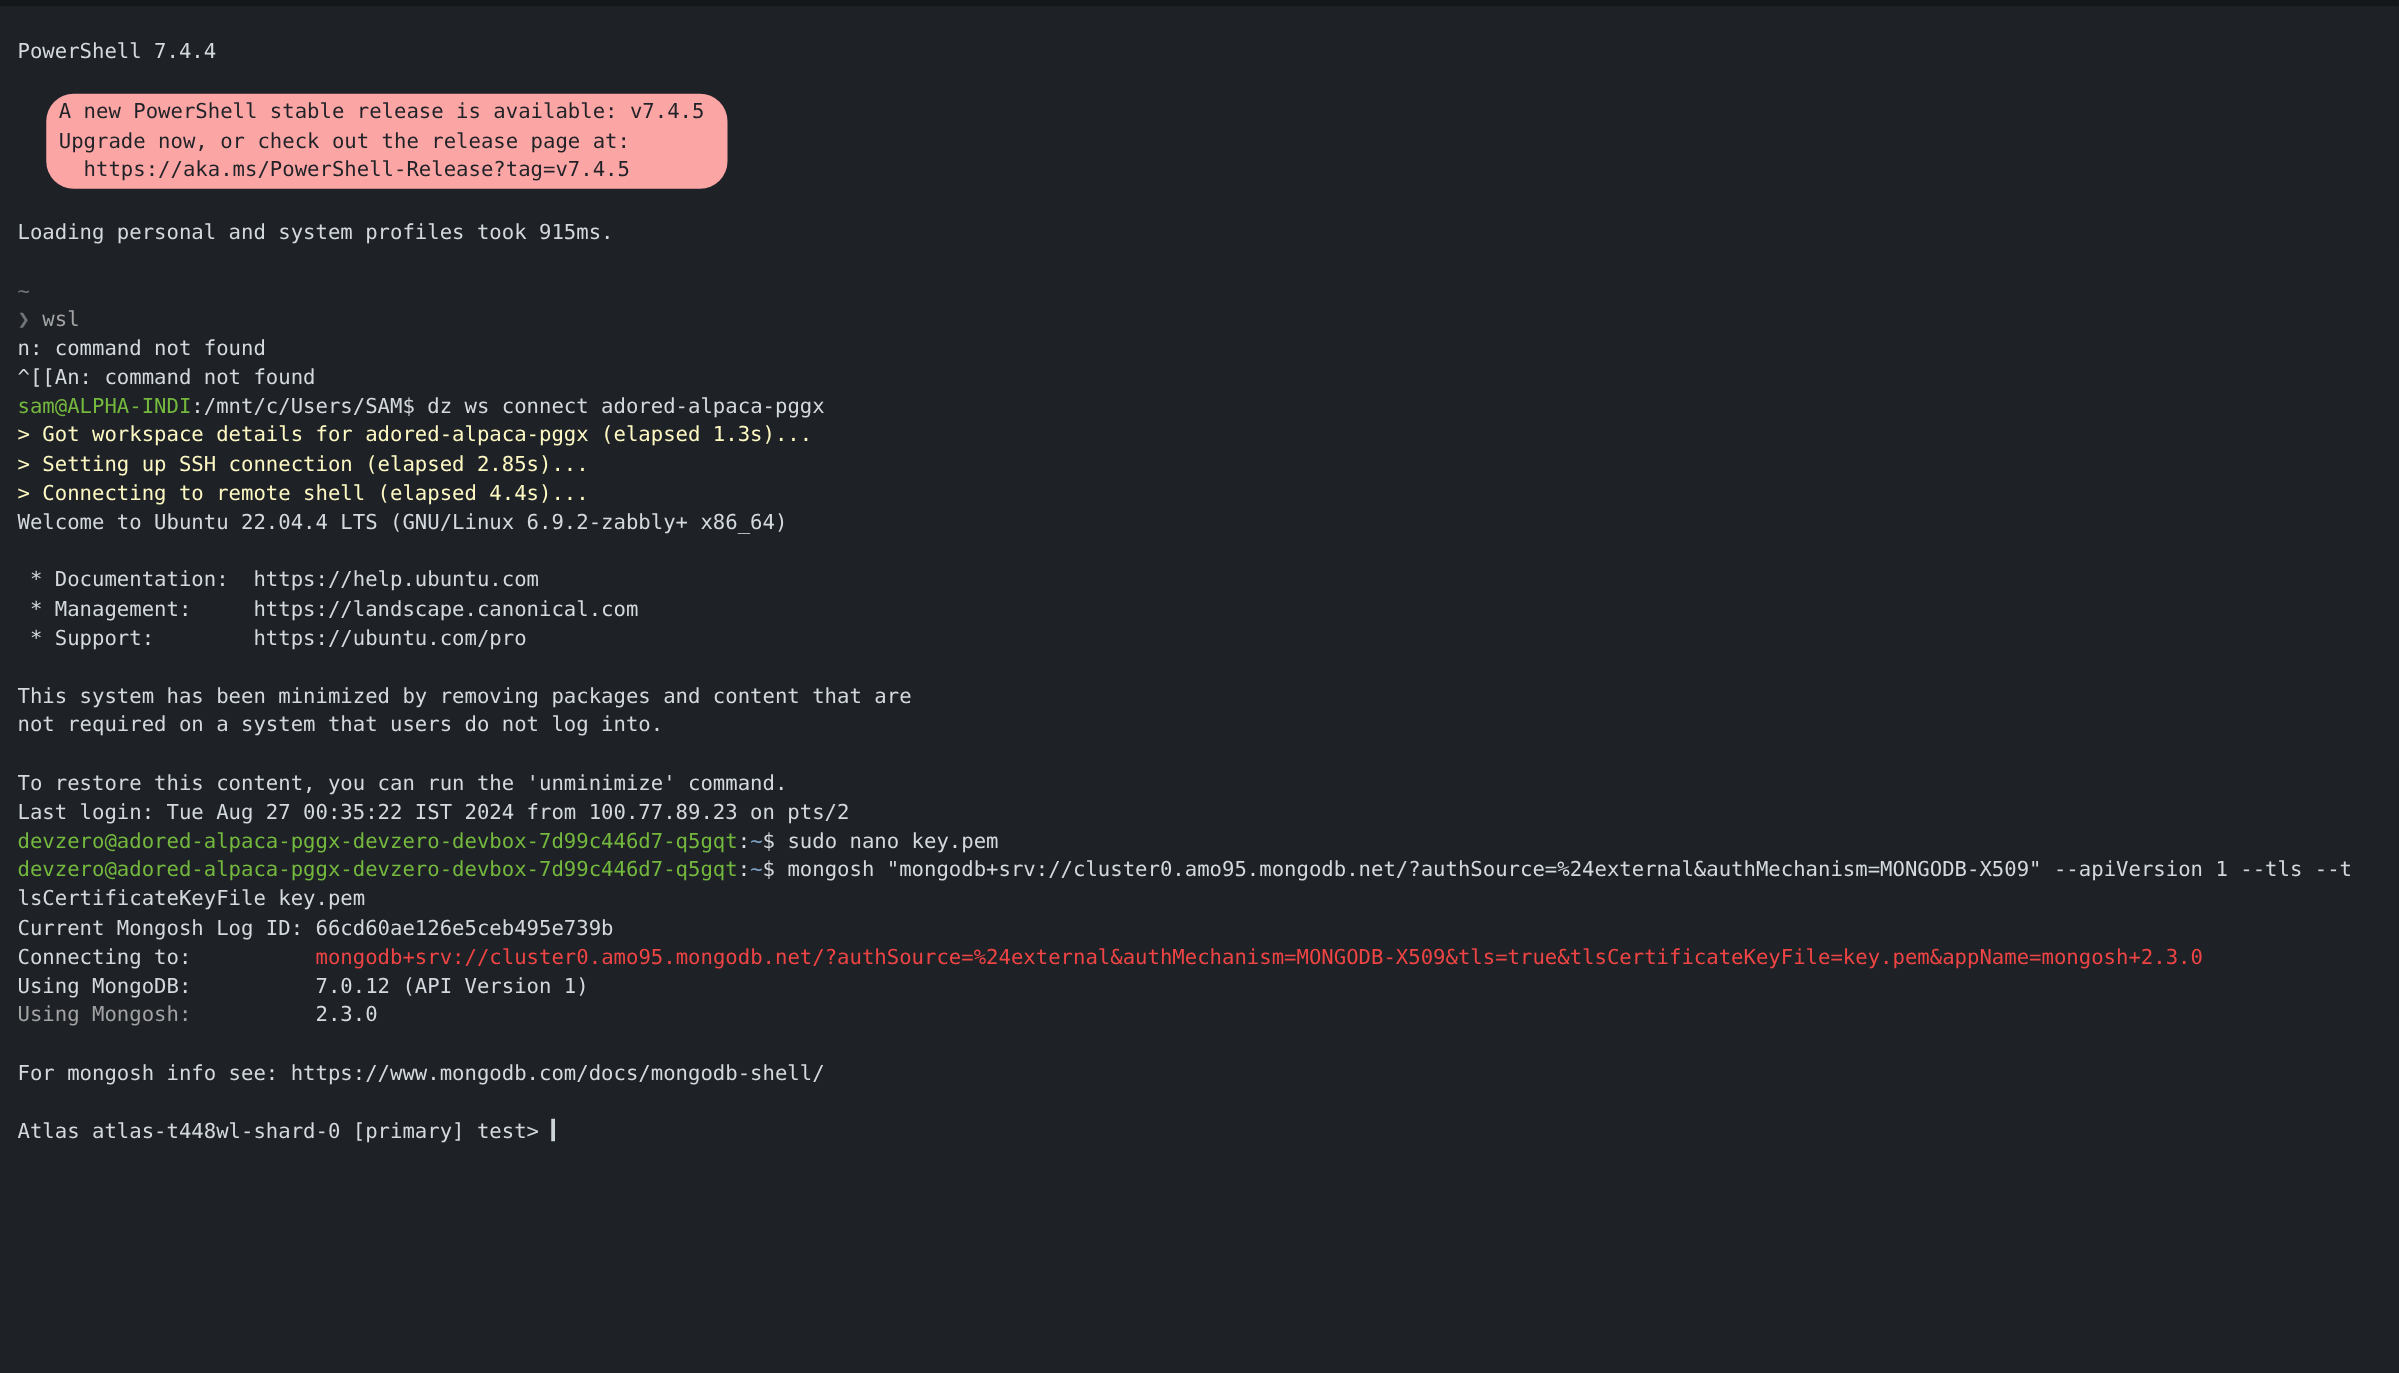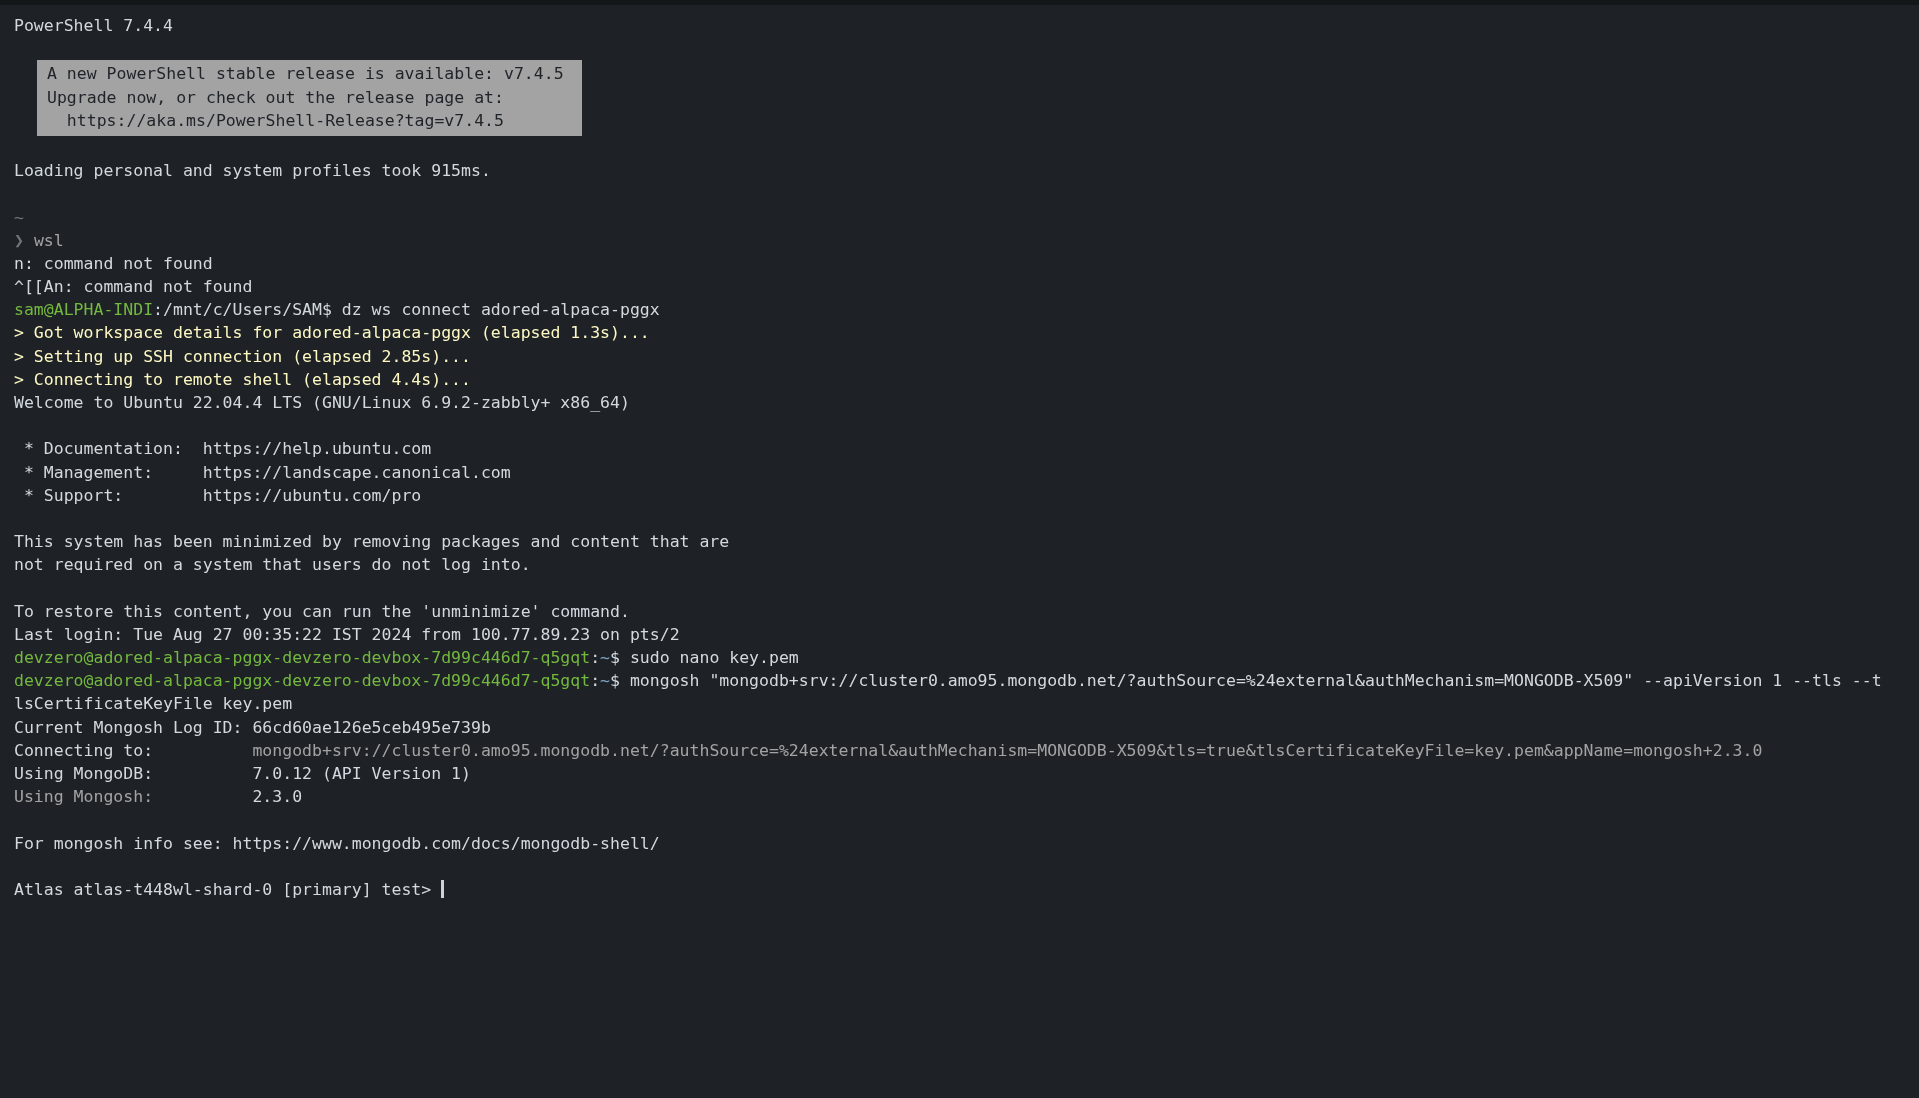--- a/index.html
+++ b/index.html
@@ -22,41 +22,42 @@
   }
   .top-edge {
     position: absolute;
     top: 0; left: 0;
     width: 100%;
     height: 5px;
     background: #14171a;
   }
   #terminal {
     position: absolute;
-    top: 14px;
+    top: 29px;
     left: 14px;
     right: 0;
   }
   .line {
     white-space: pre;
     height: 23.2px;
   }
   .seg { white-space: pre; }
   .green  { color: #74b83e; text-align: right; }
-  .lgreen { color: #a3a3a3; }
+  .lgreen { color: #ef4444; }
   .yellow { color: #a3a3a3; }
   .dim    { color: #6e757b; }
   .mgreen { color: #fef9c3; }
   .blue   { color: #7fa6c9; }
   .notice-box {
     display: inline-block;
     margin-left: 23px;
-    background: #a3a3a3;
+    background: #fca5a5;
     color: #1f2227;
     padding: 2px 18px 4px 10px;
+    border-radius: 22px;
   }
   .notice-box .line { color: #1f2227; }
   .cursor {
     display: inline-block;
     width: 3px;
     height: 18px;
     background: #ccd4da;
     vertical-align: -3px;
   }
 </style>

